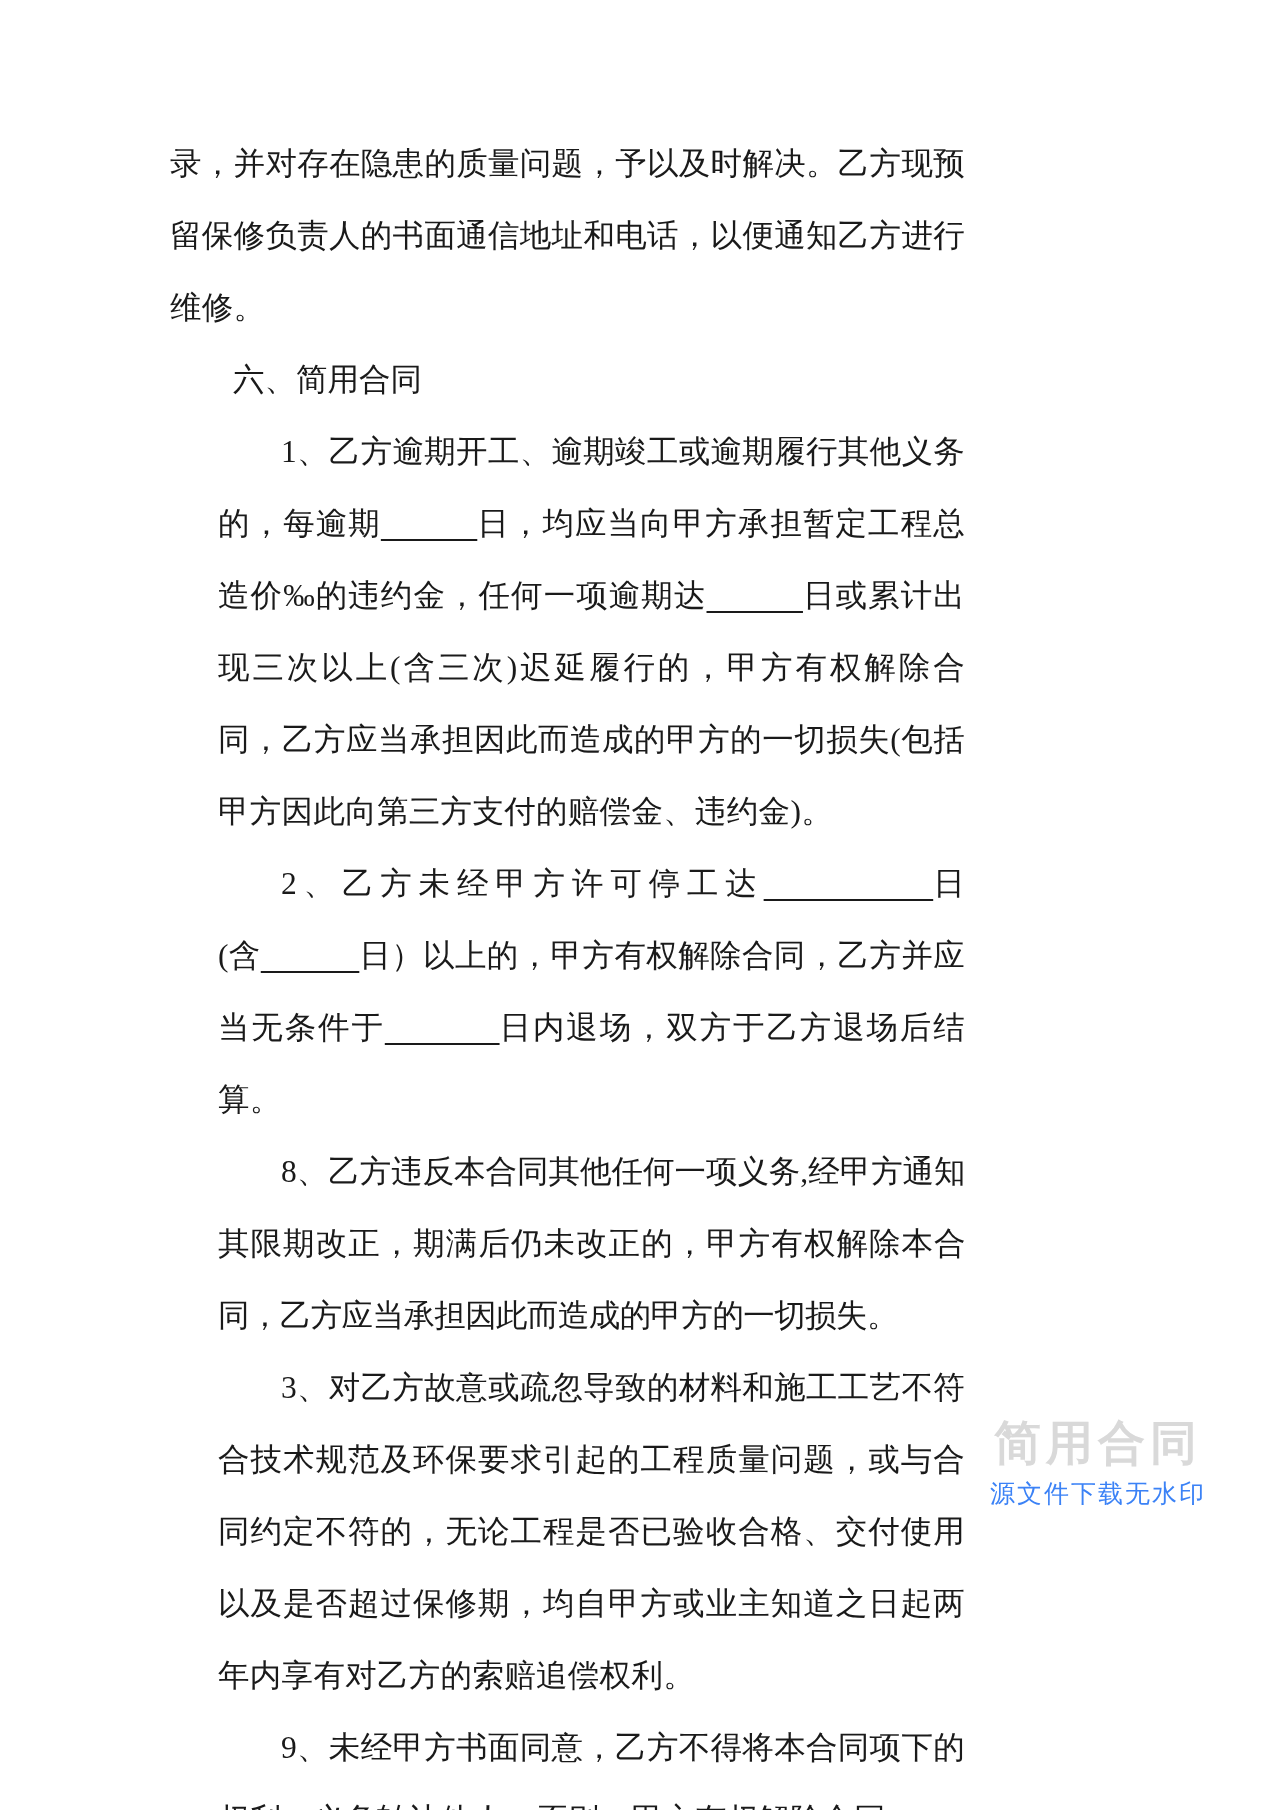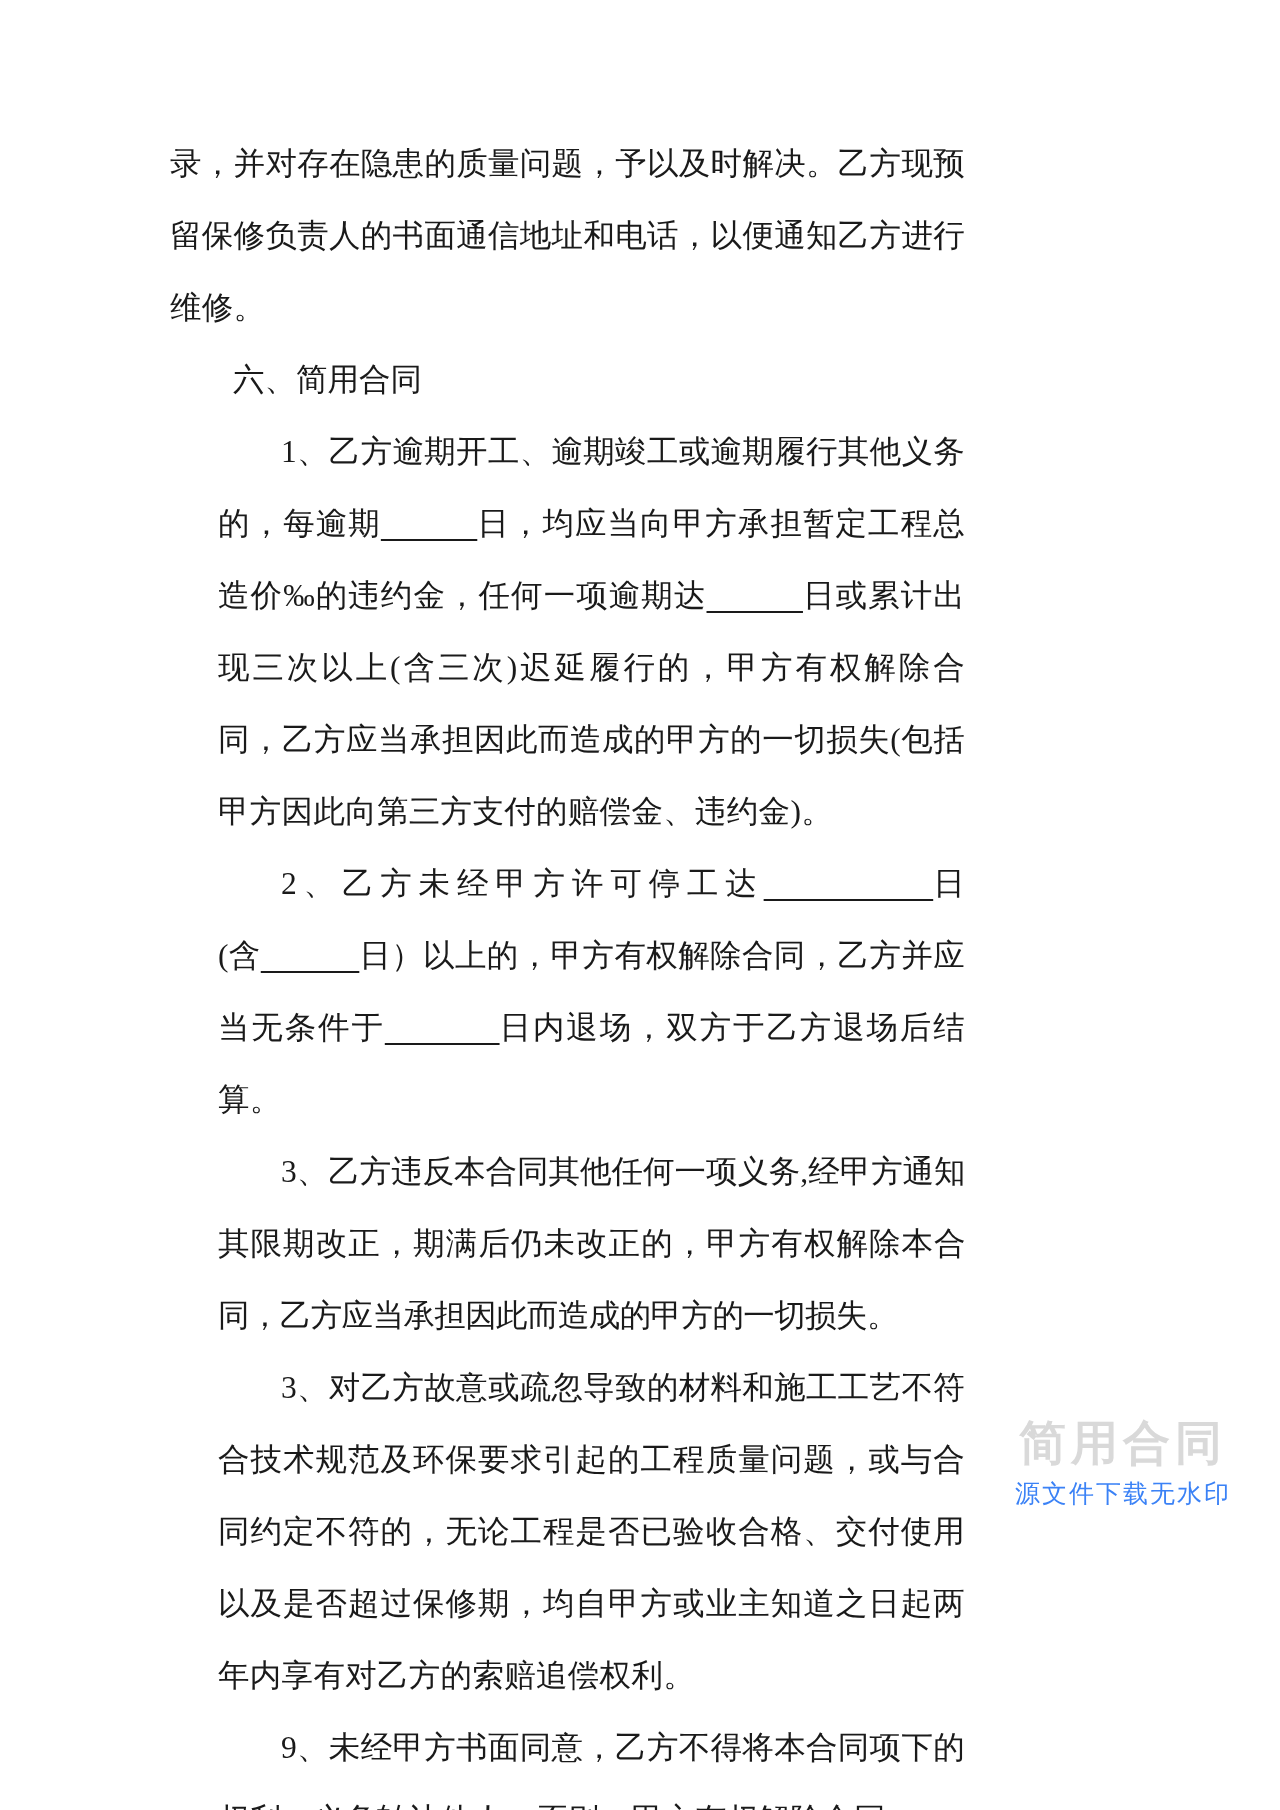--- a/index.html
+++ b/index.html
@@ -52,21 +52,21 @@
     font-family: "Liberation Serif", "DejaVu Serif", serif;
   }
   .blank {
     text-decoration: underline;
     text-decoration-thickness: 2px;
     text-underline-offset: 5px;
     letter-spacing: 1px;
   }
   .watermark {
     position: absolute;
-    right: 49px;
+    right: 74px;
     bottom: 300px;
     text-align: center;
     pointer-events: none;
     user-select: none;
   }
   .wm-main {
     font-size: 47px;
     font-weight: bold;
     color: #d9d9d9;
     letter-spacing: 5px;
@@ -89,21 +89,21 @@
   <div class="doc-body">
 
     <p class="para">录，并对存在隐患的质量问题，予以及时解决。乙方现预留保修负责人的书面通信地址和电话，以便通知乙方进行维修。</p>
 
     <p class="heading">六、简用合同</p>
 
     <p class="para indent">1、乙方逾期开工、逾期竣工或逾期履行其他义务的，每逾期<span class="blank">&nbsp;&nbsp;&nbsp;&nbsp;&nbsp;&nbsp;&nbsp;&nbsp;&nbsp;&nbsp;</span>日，均应当向甲方承担暂定工程总造价‰的违约金，任何一项逾期达<span class="blank">&nbsp;&nbsp;&nbsp;&nbsp;&nbsp;&nbsp;&nbsp;&nbsp;&nbsp;&nbsp;</span>日或累计出现三次以上(含三次)迟延履行的，甲方有权解除合同，乙方应当承担因此而造成的甲方的一切损失(包括甲方因此向第三方支付的赔偿金、违约金)。</p>
 
     <p class="para indent">2、乙方未经甲方许可停工达<span class="blank">&nbsp;&nbsp;&nbsp;&nbsp;&nbsp;&nbsp;&nbsp;&nbsp;&nbsp;&nbsp;&nbsp;</span>日(含<span class="blank">&nbsp;&nbsp;&nbsp;&nbsp;&nbsp;&nbsp;&nbsp;&nbsp;&nbsp;&nbsp;&nbsp;</span>日）以上的，甲方有权解除合同，乙方并应当无条件于<span class="blank">&nbsp;&nbsp;&nbsp;&nbsp;&nbsp;&nbsp;&nbsp;&nbsp;&nbsp;&nbsp;&nbsp;</span>日内退场，双方于乙方退场后结算。</p>
 
-    <p class="para indent tight">3、乙方违反本合同其他任何一项义务,经甲方通知其限期改正，期满后仍未改正的，甲方有权解除本合同，乙方应当承担因此而造成的甲方的一切损失。</p>
+    <p class="para indent tight">8、乙方违反本合同其他任何一项义务,经甲方通知其限期改正，期满后仍未改正的，甲方有权解除本合同，乙方应当承担因此而造成的甲方的一切损失。</p>
 
     <p class="para indent">3、对乙方故意或疏忽导致的材料和施工工艺不符合技术规范及环保要求引起的工程质量问题，或与合同约定不符的，无论工程是否已验收合格、交付使用以及是否超过保修期，均自甲方或业主知道之日起两年内享有对乙方的索赔追偿权利。</p>
 
     <p class="para indent">9、未经甲方书面同意，乙方不得将本合同项下的权利、义务转让他人，否则，甲方有权解除合同。</p>
 
     <p class="para indent">6、乙方维修过的部位所出现的工程质量问题在未解决前，甲方有权拒绝支付任何款项。</p>
 
   </div>
 
   <div class="watermark">

